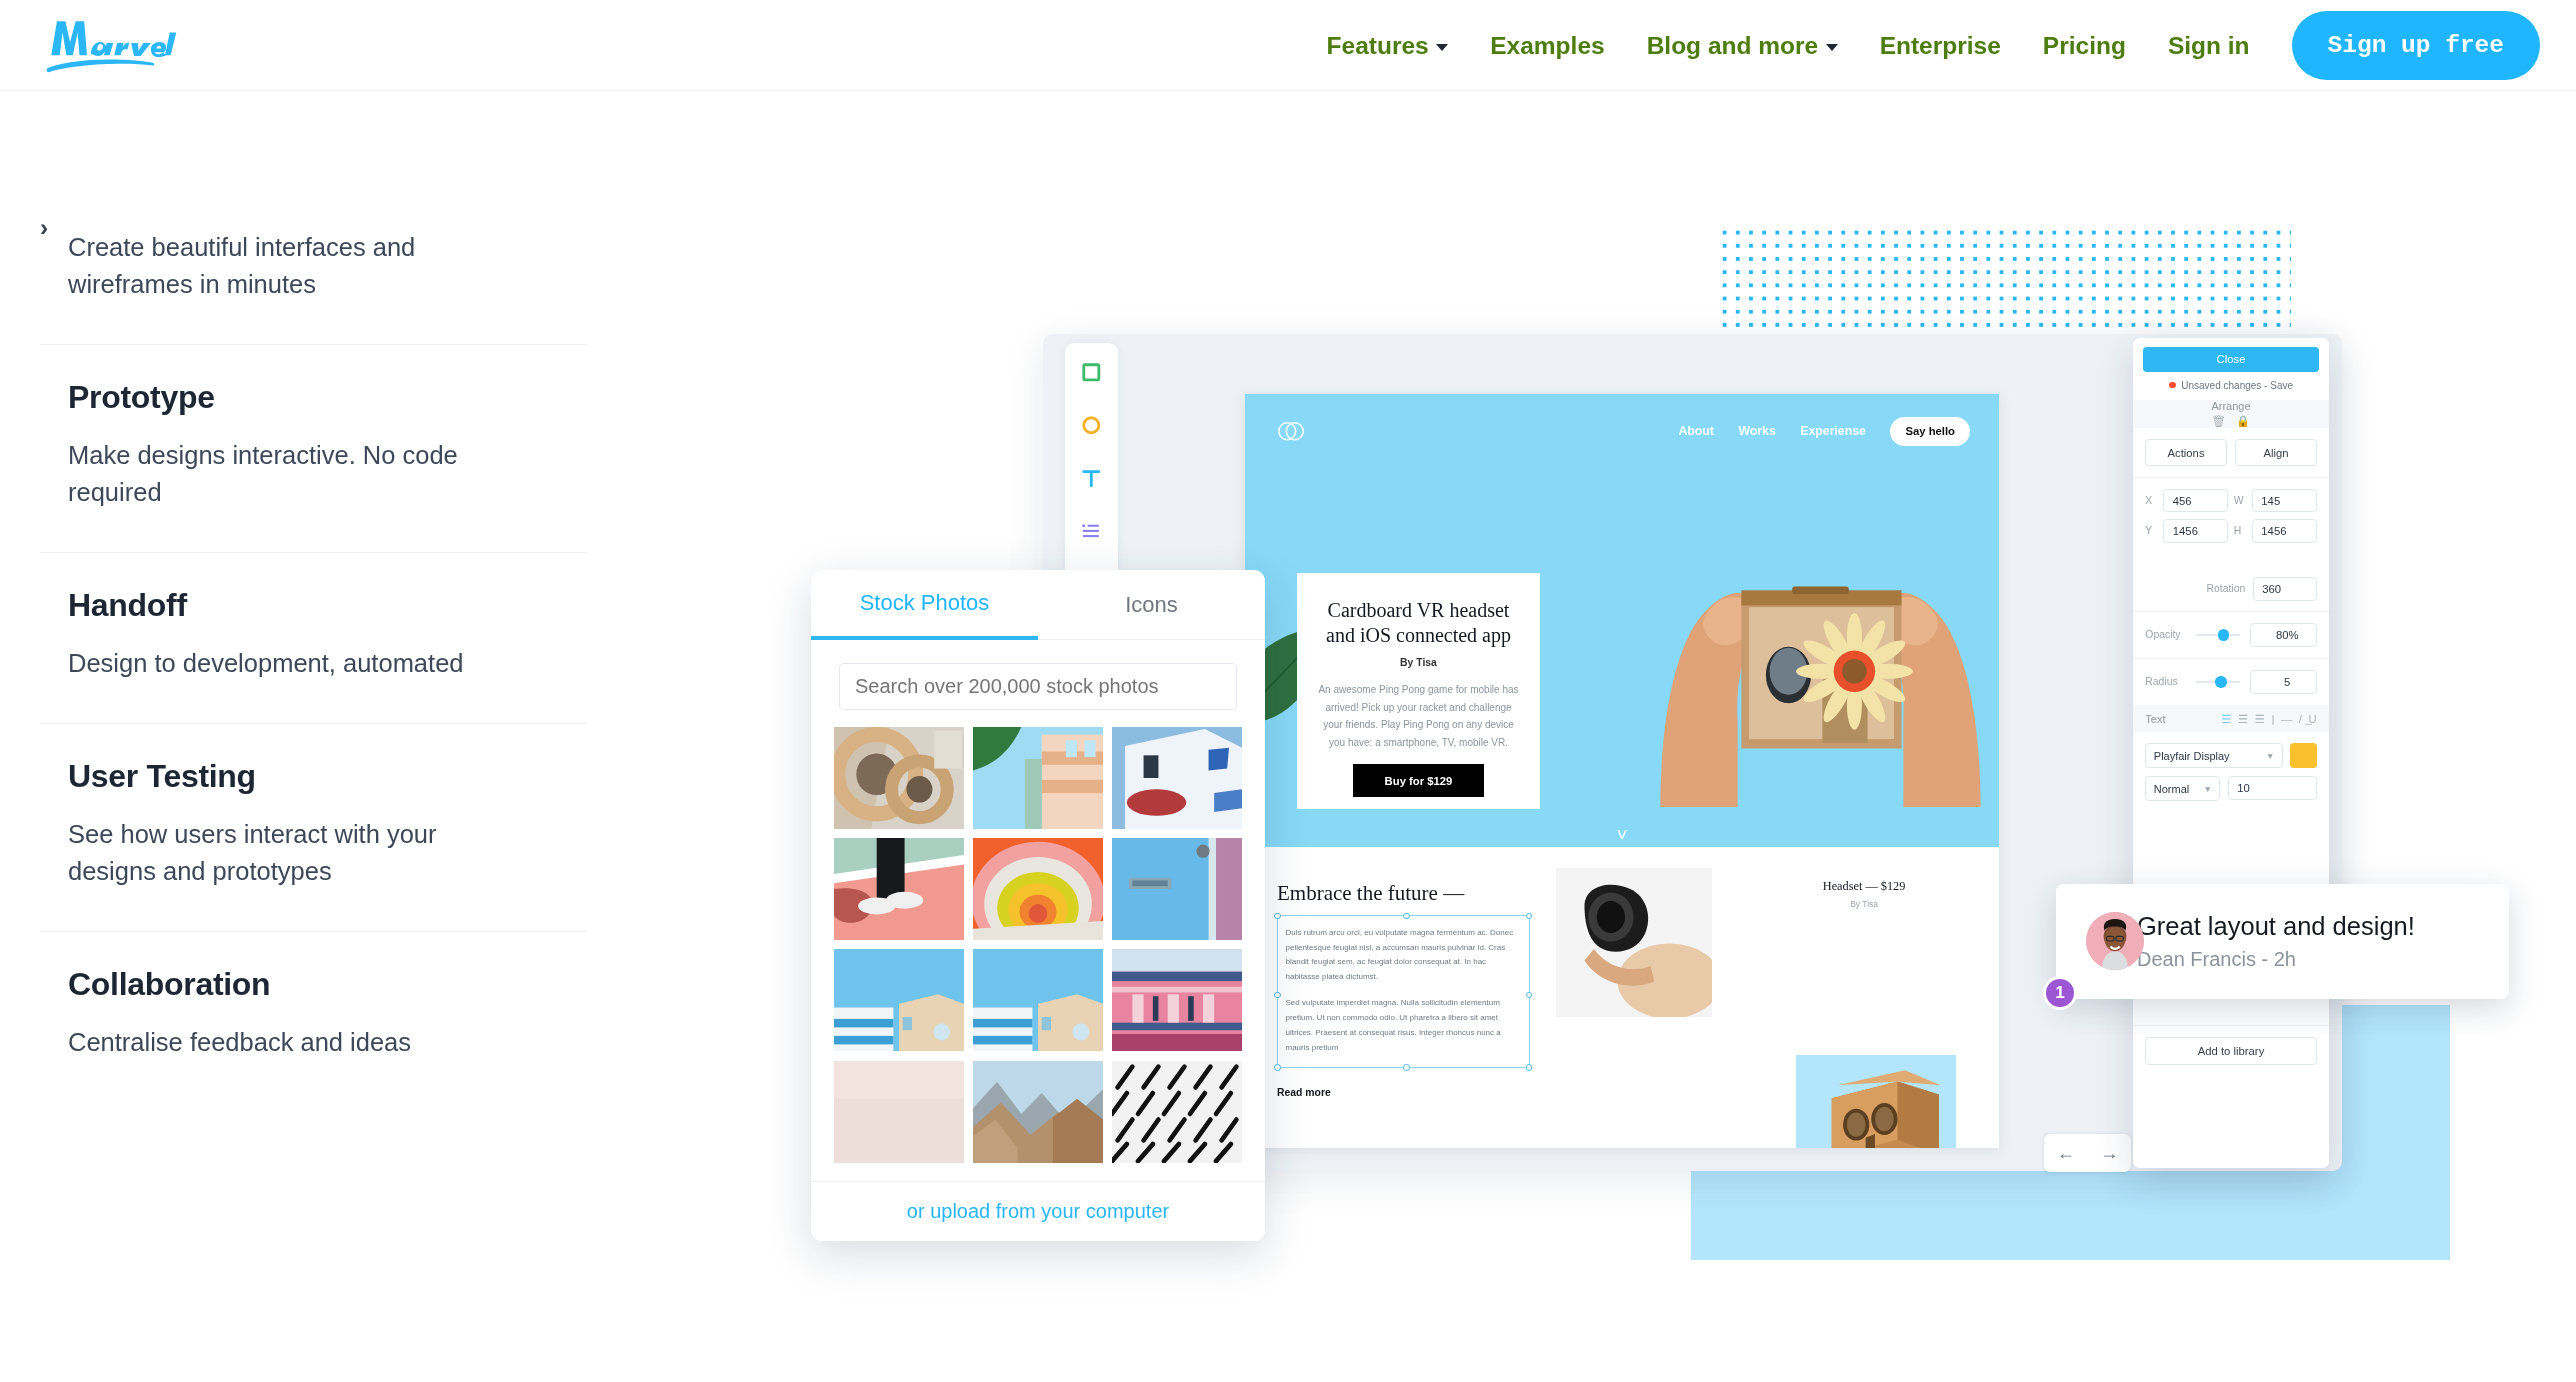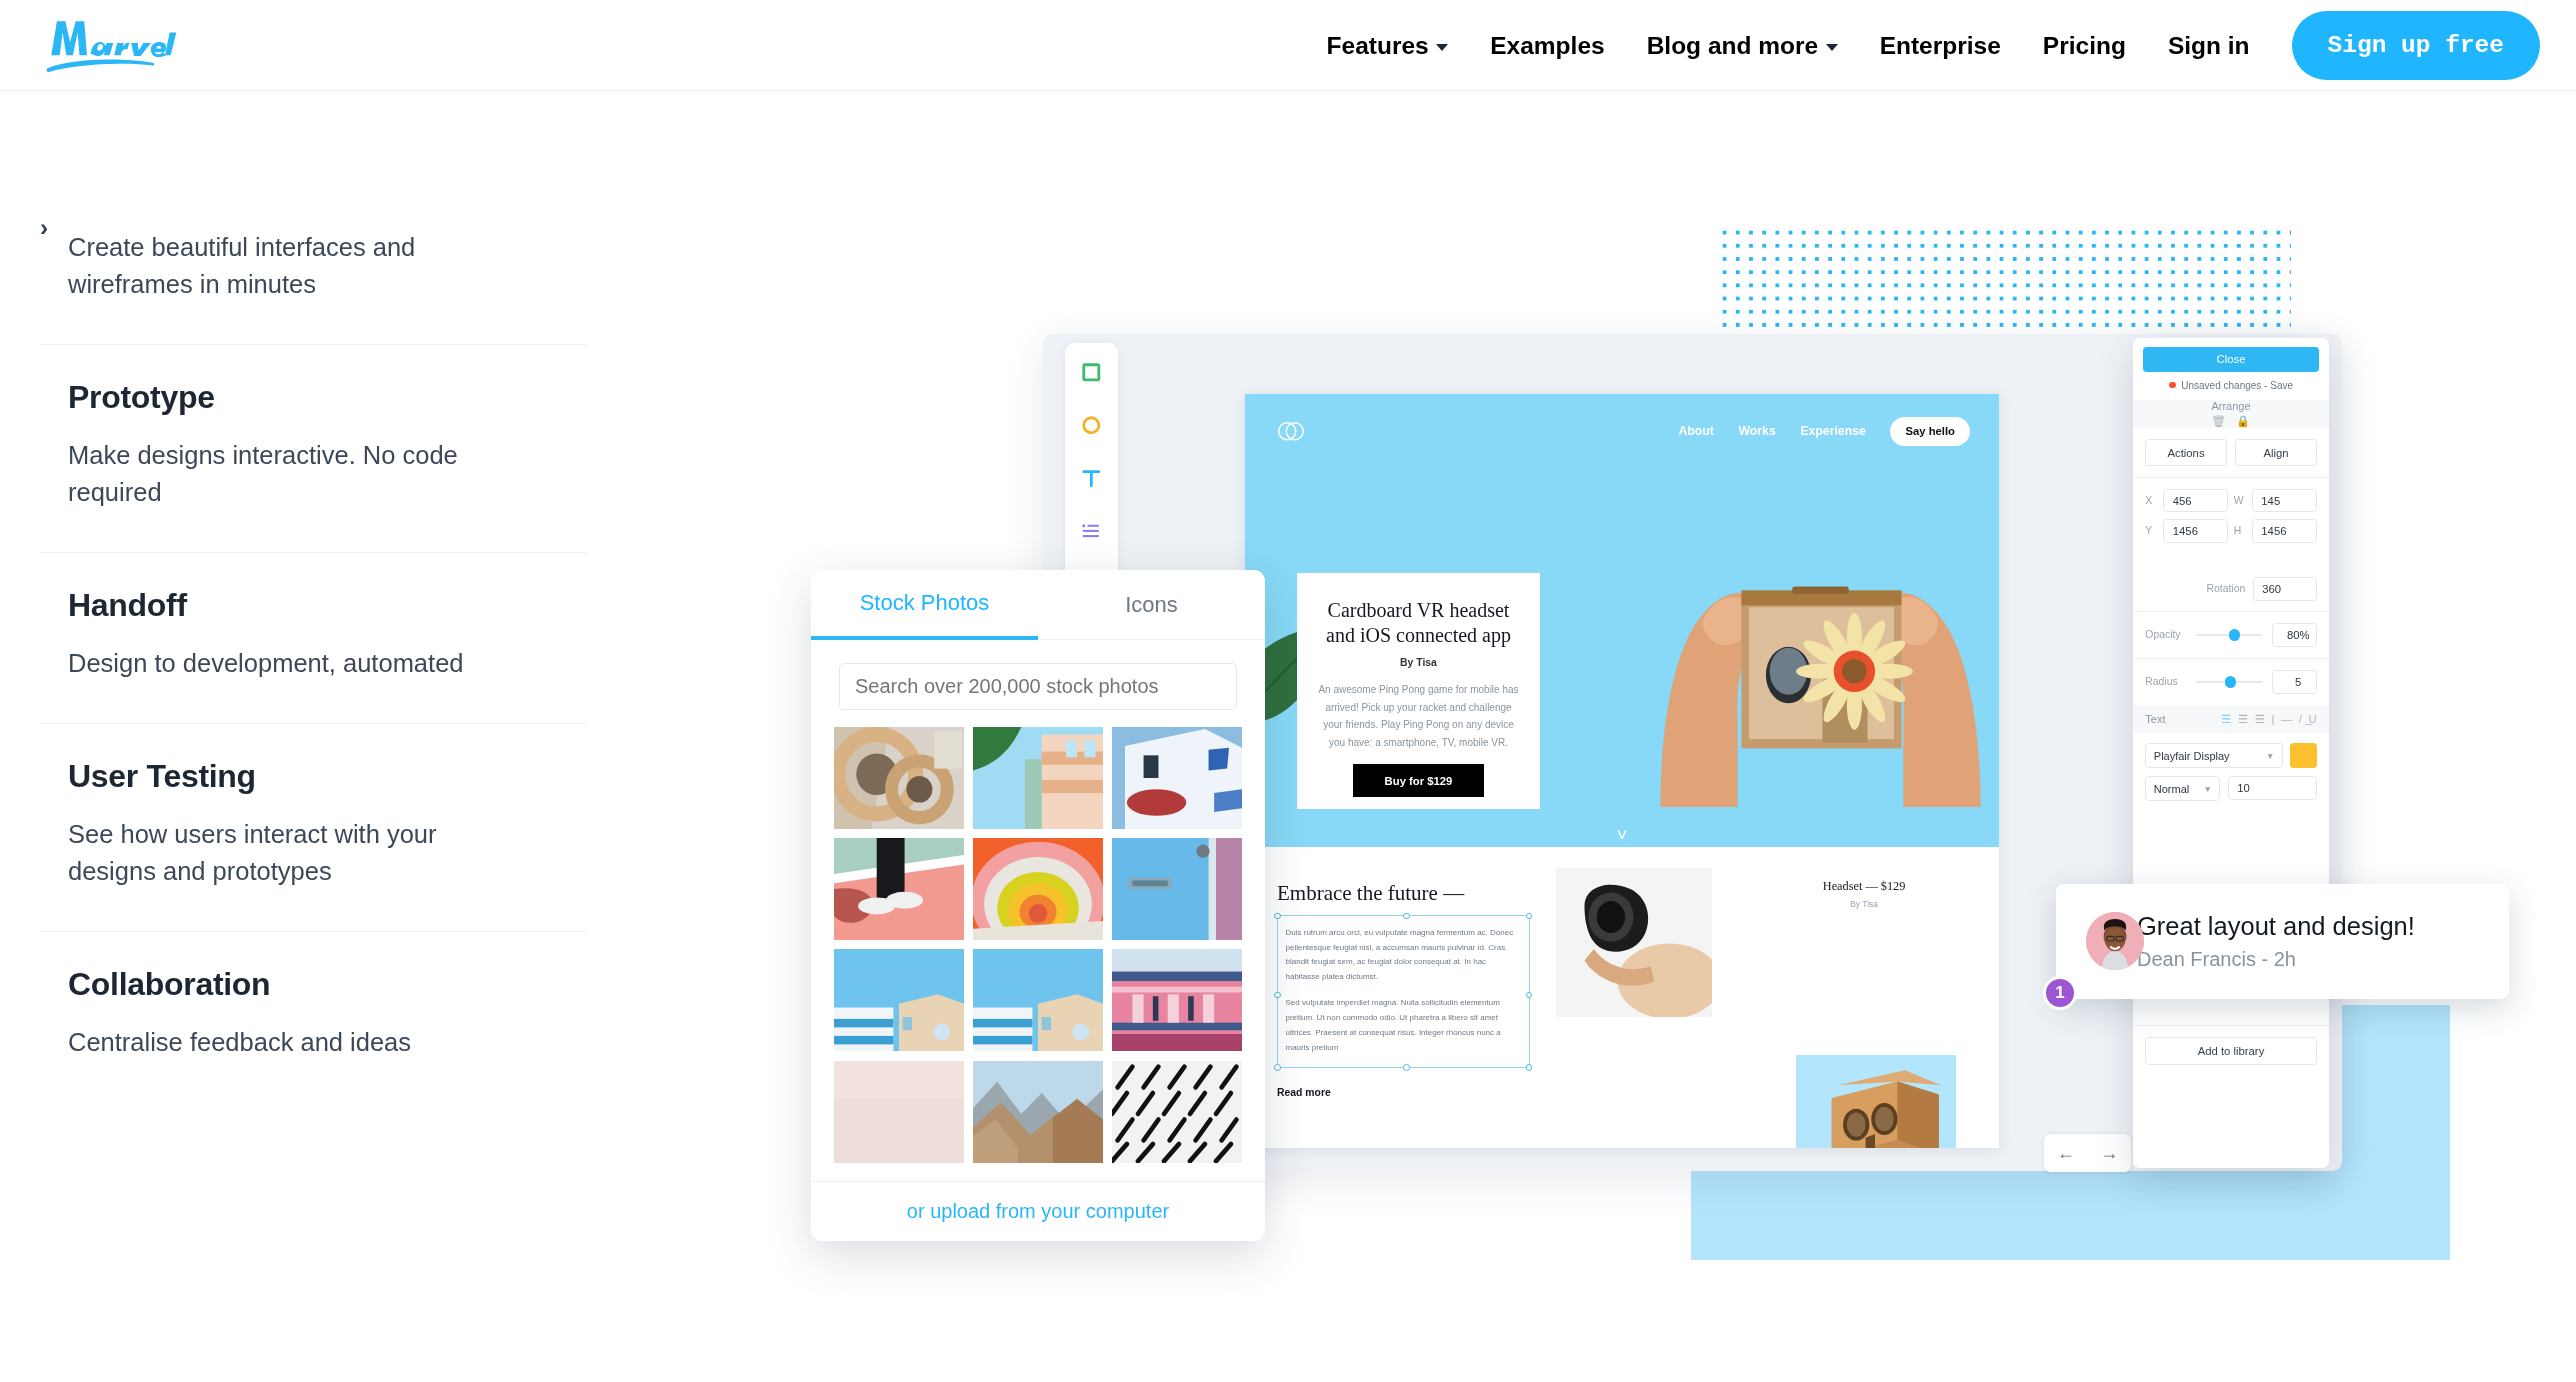--- a/index.html
+++ b/index.html
@@ -22,21 +22,21 @@
     position: absolute; left: 40px; top: 7.5px;
     width: 141px; height: 68px;
   }
   .logo svg { display: block; }
   .nav-links {
     position: absolute; right: 36px; top: 0;
     height: 91px;
     display: flex; align-items: center; gap: 0px;
   }
   .nav-item {
-    font-size: 24.5px; color: #000000; font-weight: 600;
+    font-size: 24.5px; color: #4d7c0f; font-weight: 600;
     padding: 0 21px; white-space: nowrap;
     display: flex; align-items: center; gap: 7.5px;
     cursor: pointer;
   }
   .caret {
     display: inline-block;
     width: 0; height: 0;
     border-left: 6.6px solid transparent;
     border-right: 6.6px solid transparent;
     border-top: 7.5px solid #1f2733;
@@ -318,21 +318,21 @@
     display: flex; align-items: center; gap: 9.4px;
     padding: 11.3px 12.3px;
   }
   .ins-slider-row .lbl { font-size: 10.4px; color: #9aa3ab; width: 41px; }
   .track { flex: 1; height: 1.9px; background: #e4e9ee; position: relative; }
   .knob {
     position: absolute; top: -4.7px;
     width: 11.3px; height: 11.3px; border-radius: 50%; background: #29b6f6;
     cursor: pointer;
   }
-  .ins-slider-row .field { flex: none; width: 45px; justify-content: center; padding-left: 8px; }
+  .ins-slider-row .field { flex: none; width: 67px; justify-content: center; padding-left: 8px; }
   .swatch { width: 26.4px; height: 24.5px; border-radius: 3.8px; background: #fbc02d; }
   .text-toolbar {
     background: #f6f8fa; height: 28px;
     display: flex; align-items: center; padding: 0 12.3px;
     justify-content: space-between; font-size: 11px; color: #8e979f;
   }
   .tt-icons { display: flex; align-items: center; gap: 6.6px; color: #aeb6bd; font-size: 11.3px; }
   .tt-icons .act { color: #7fd0f5; }
   .fontrow { display: flex; gap: 7.5px; padding: 10.4px 12.3px 0 12.3px; align-items: center; }
   .select {

